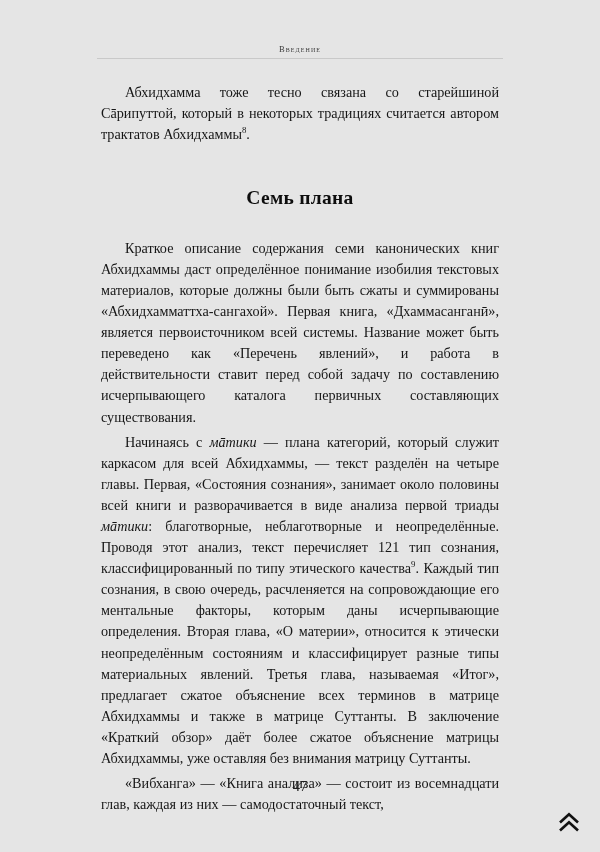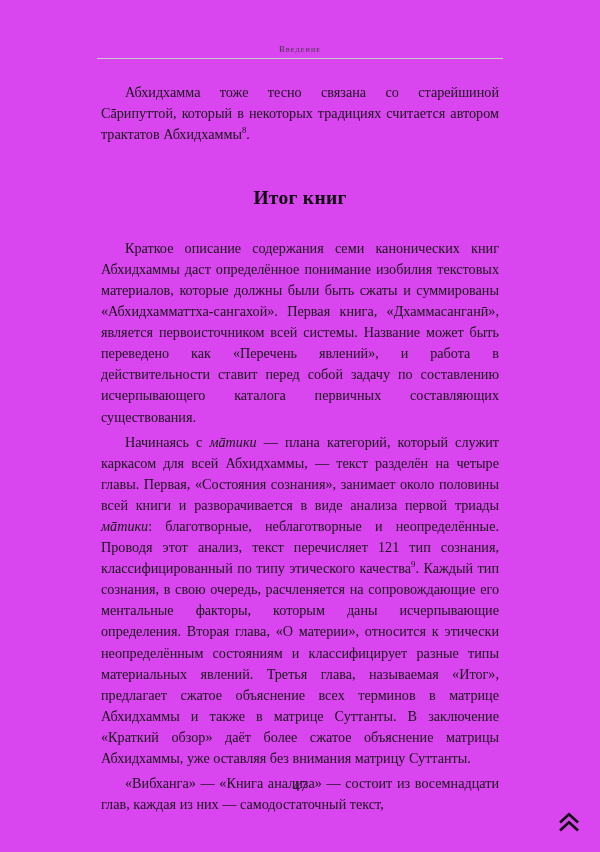--- a/index.html
+++ b/index.html
@@ -14,21 +14,21 @@
     overflow: hidden;
     font-family: "Liberation Serif", "DejaVu Serif", serif;
     color: #1a1a1a;
   }
 
   .page {
     position: absolute;
     top: 0; left: 0;
     width: 600px;
     height: 852px;
-    background: #d946ef;
+    background: #e5e5e5;
   }
 
   
   .running-head {
     position: absolute;
     top: 38px;
     left: 97px;
     width: 406px;
     text-align: center;
   }
@@ -129,21 +129,21 @@
   <div class="head-rule"></div>
 
   <div class="textblock">
 
     <p class="para">
       <span>Абхидхамма тоже тесно связана со старейшиной Сāрипуттой, который в некоторых традициях считается автором трактатов Абхидхаммы</span><sup class="fn">8</sup><span>.</span>
     </p>
 
     <div class="sp-before-title"></div>
 
-    <h2 class="sec-title">Итог книг</h2>
+    <h2 class="sec-title">Семь плана</h2>
 
     <div class="sp-after-title"></div>
 
     <p class="para">
       <span>Краткое описание содержания семи канонических книг Абхидхаммы даст определённое понимание изобилия текстовых материалов, которые должны были быть сжаты и суммированы «Абхидхамматтха-сангахой». Первая книга, «Дхаммасанганӣ», является первоисточником всей системы. Название может быть переведено как «Перечень явлений», и работа в действительности ставит перед собой задачу по составлению исчерпывающего каталога первичных составляющих существования.</span>
     </p>
 
     <p class="para">
       <span>Начинаясь с </span><span class="it">мāтики</span><span> — плана категорий, который служит каркасом для всей Абхидхаммы, — текст разделён на четыре главы. Первая, «Состояния сознания», занимает около половины всей книги и разворачивается в виде анализа первой триады </span><span class="it">мāтики</span><span>: благотворные, неблаготворные и неопределённые. Проводя этот анализ, текст перечисляет 121 тип сознания, классифицированный по типу этического качества</span><sup class="fn">9</sup><span>. Каждый тип сознания, в свою очередь, расчленяется на сопровождающие его ментальные факторы, которым даны исчерпывающие определения. Вторая глава, «О материи», относится к этически неопределённым состояниям и классифицирует разные типы материальных явлений. Третья глава, называемая «Итог», предлагает сжатое объяснение всех терминов в матрице Абхидхаммы и также в матрице Суттанты. В заключение «Краткий обзор» даёт более сжатое объяснение матрицы Абхидхаммы, уже оставляя без внимания матрицу Суттанты.</span>
     </p>

